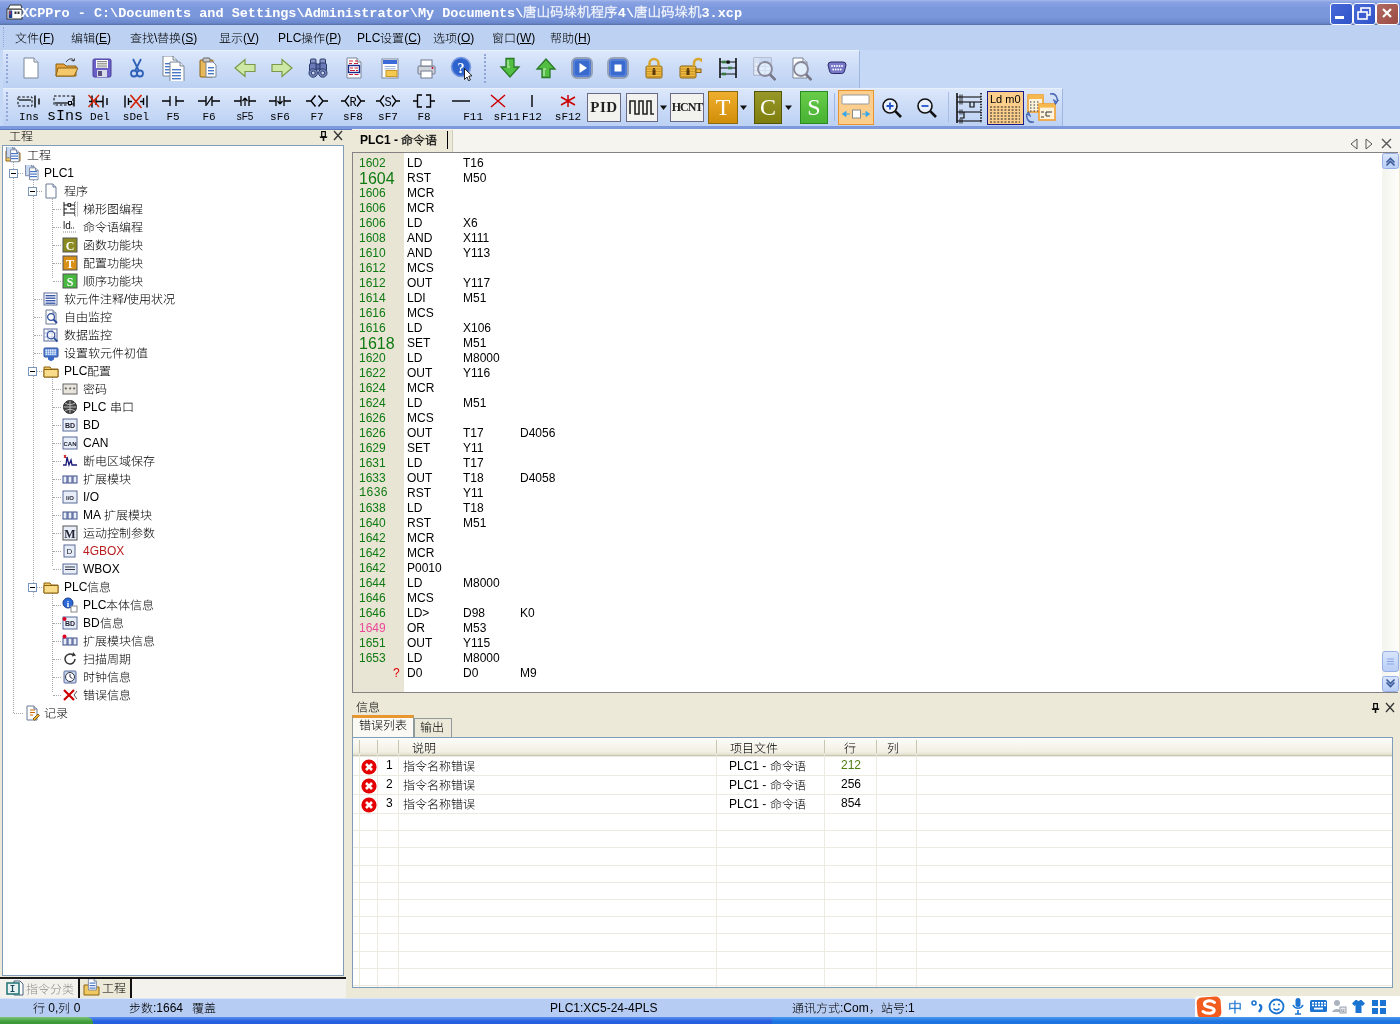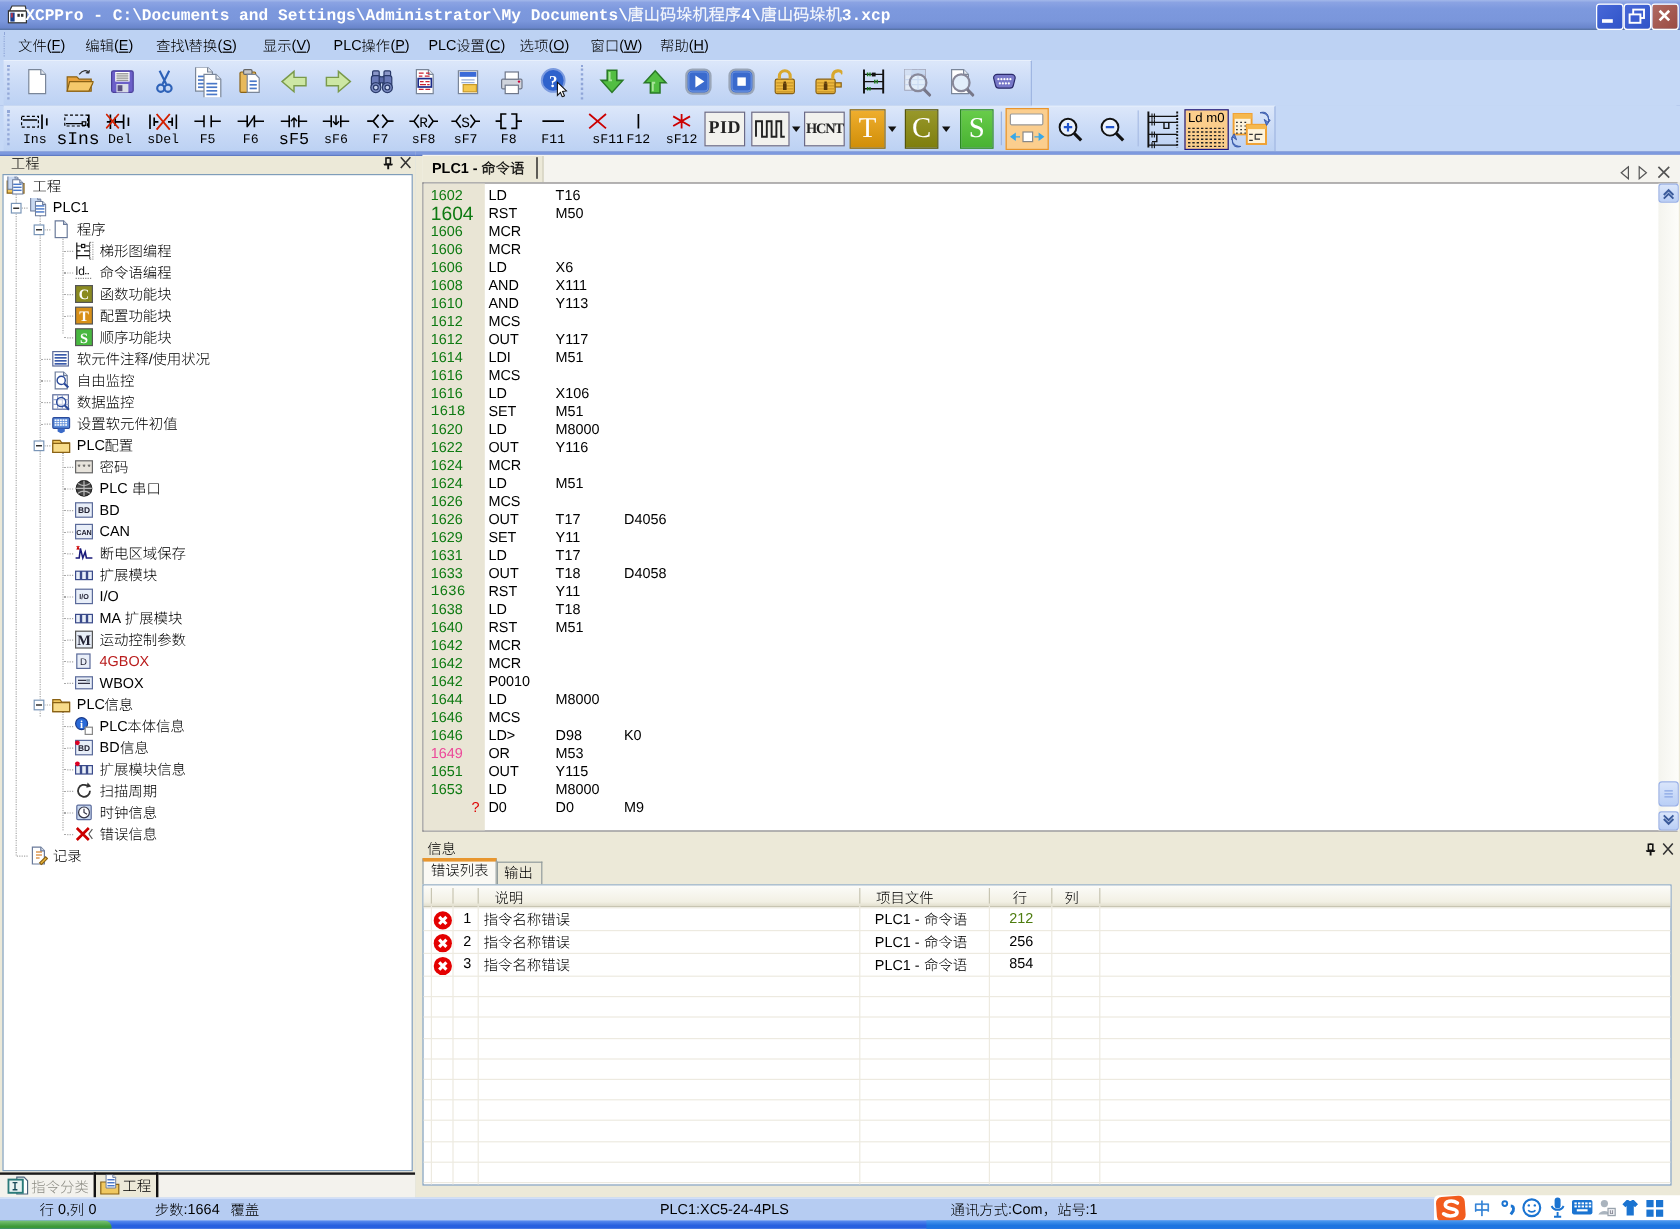--- a/index.html
+++ b/index.html
@@ -423,21 +423,21 @@
 <div style="position:absolute;left:151px;top:111px;width:44px;text-align:center;font-size:11px;line-height:12px;color:#000;font-family:'Liberation Mono',monospace">F5</div>
 <svg style="position:absolute;left:197px;top:93px" width="24" height="16">
     <path d="M1 8 H9 M15 8 H23 M9 3 V13 M15 3 V13" stroke="#000" stroke-width="1.3" fill="none"></path>
     <path d="M9.5 12 L15 4" stroke="#000" stroke-width="1.2"></path>
   </svg>
 <div style="position:absolute;left:187px;top:111px;width:44px;text-align:center;font-size:11px;line-height:12px;color:#000;font-family:'Liberation Mono',monospace">F6</div>
 <svg style="position:absolute;left:233px;top:93px" width="24" height="16">
     <path d="M1 8 H8 M16 8 H23 M8 3 V13 M16 3 V13" stroke="#000" stroke-width="1.3"></path>
     <path d="M12 13 V5 M12 5 l-2.5 3 M12 5 l2.5 3" stroke="#000" stroke-width="1.2" fill="none"></path>
   </svg>
-<div style="position:absolute;left:223px;top:111px;width:44px;text-align:center;font-size:14px;line-height:12px;color:#000;font-family:Liberation Mono, monospace">sF5</div>
+<div style="position:absolute;left:223px;top:111px;width:44px;text-align:center;font-size:10px;line-height:12px;color:#000;font-family:Liberation Sans, sans-serif">sF5</div>
 <svg style="position:absolute;left:268px;top:93px" width="24" height="16">
     <path d="M1 8 H8 M16 8 H23 M8 3 V13 M16 3 V13" stroke="#000" stroke-width="1.3"></path>
     <path d="M12 3 V11 M12 11 l-2.5 -3 M12 11 l2.5 -3" stroke="#000" stroke-width="1.2" fill="none"></path>
   </svg>
 <div style="position:absolute;left:258px;top:111px;width:44px;text-align:center;font-size:11px;line-height:12px;color:#000;font-family:'Liberation Mono',monospace">sF6</div>
 <svg style="position:absolute;left:305px;top:93px" width="24" height="16">
     <path d="M1 8 H6 M18 8 H23 M10.5 2.5 L6 8 L10.5 13.5 M13.5 2.5 L18 8 L13.5 13.5" stroke="#000" stroke-width="1.4" fill="none"></path>
   </svg>
 <div style="position:absolute;left:295px;top:111px;width:44px;text-align:center;font-size:11px;line-height:12px;color:#000;font-family:'Liberation Mono',monospace">F7</div>
 <svg style="position:absolute;left:341px;top:93px" width="24" height="16">
@@ -450,21 +450,21 @@
     <text x="12" y="12.5" text-anchor="middle" font-size="12" font-family="Liberation Mono" fill="#000">S</text>
   </svg>
 <div style="position:absolute;left:366px;top:111px;width:44px;text-align:center;font-size:11px;line-height:12px;color:#000;font-family:'Liberation Mono',monospace">sF7</div>
 <svg style="position:absolute;left:412px;top:93px" width="24" height="16">
     <path d="M1 8 H5 M19 8 H23 M10 2 H5.5 V14 H10 M14 2 H18.5 V14 H14" stroke="#000" stroke-width="1.4" fill="none"></path>
   </svg>
 <div style="position:absolute;left:402px;top:111px;width:44px;text-align:center;font-size:11px;line-height:12px;color:#000;font-family:'Liberation Mono',monospace">F8</div>
 <svg style="position:absolute;left:449px;top:93px" width="24" height="16">
     <path d="M3 8 H21" stroke="#000" stroke-width="1.4"></path>
   </svg>
-<div style="position:absolute;left:439px;top:111px;width:44px;text-align:center;font-size:11px;line-height:12px;color:#000;font-family:'Liberation Mono',monospace">F11</div>
+<div style="position:absolute;left:439px;top:111px;width:44px;text-align:right;font-size:11px;line-height:12px;color:#000;font-family:'Liberation Mono',monospace">F11</div>
 <svg style="position:absolute;left:486px;top:93px" width="24" height="16">
     <path d="M5 2 L19 14 M19 2 L5 14" stroke="#C00" stroke-width="1.5"></path>
   </svg>
 <div style="position:absolute;left:476px;top:111px;width:44px;text-align:right;font-size:11px;line-height:12px;color:#000;font-family:'Liberation Mono',monospace">sF11</div>
 <svg style="position:absolute;left:520px;top:93px" width="24" height="16">
     <path d="M12 2 V14" stroke="#000" stroke-width="1.4"></path>
   </svg>
 <div style="position:absolute;left:510px;top:111px;width:44px;text-align:center;font-size:11px;line-height:12px;color:#000;font-family:'Liberation Mono',monospace">F12</div>
 <svg style="position:absolute;left:556px;top:93px" width="24" height="16">
     <path d="M12 2 V14 M5 4 L19 12 M19 4 L5 12" stroke="#C00" stroke-width="1.5"></path>
@@ -1101,21 +1101,21 @@
 <div style="font-family:'Liberation Sans';font-size:12px;line-height:15px;position:absolute;white-space:pre;left:407px;top:276px;color:#000">OUT</div>
 <div style="font-family:'Liberation Sans';font-size:12px;line-height:15px;position:absolute;white-space:pre;left:463px;top:276px;color:#000">Y117</div>
 <div style="font-family:'Liberation Sans';font-size:12px;line-height:15px;position:absolute;white-space:pre;left:359px;top:291px;color:#0E7A12">1614</div>
 <div style="font-family:'Liberation Sans';font-size:12px;line-height:15px;position:absolute;white-space:pre;left:407px;top:291px;color:#000">LDI</div>
 <div style="font-family:'Liberation Sans';font-size:12px;line-height:15px;position:absolute;white-space:pre;left:463px;top:291px;color:#000">M51</div>
 <div style="font-family:'Liberation Sans';font-size:12px;line-height:15px;position:absolute;white-space:pre;left:359px;top:306px;color:#0E7A12">1616</div>
 <div style="font-family:'Liberation Sans';font-size:12px;line-height:15px;position:absolute;white-space:pre;left:407px;top:306px;color:#000">MCS</div>
 <div style="font-family:'Liberation Sans';font-size:12px;line-height:15px;position:absolute;white-space:pre;left:359px;top:321px;color:#0E7A12">1616</div>
 <div style="font-family:'Liberation Sans';font-size:12px;line-height:15px;position:absolute;white-space:pre;left:407px;top:321px;color:#000">LD</div>
 <div style="font-family:'Liberation Sans';font-size:12px;line-height:15px;position:absolute;white-space:pre;left:463px;top:321px;color:#000">X106</div>
-<div style="font-family:Liberation Mono, monospace;font-size:12px;line-height:15px;position:absolute;white-space:pre;left:359px;top:336px;color:#0E7A12">1618</div>
+<div style="font-family:Liberation Sans, sans-serif;font-size:16px;line-height:15px;position:absolute;white-space:pre;left:359px;top:336px;color:#0E7A12">1618</div>
 <div style="font-family:'Liberation Sans';font-size:12px;line-height:15px;position:absolute;white-space:pre;left:407px;top:336px;color:#000">SET</div>
 <div style="font-family:'Liberation Sans';font-size:12px;line-height:15px;position:absolute;white-space:pre;left:463px;top:336px;color:#000">M51</div>
 <div style="font-family:'Liberation Sans';font-size:12px;line-height:15px;position:absolute;white-space:pre;left:359px;top:351px;color:#0E7A12">1620</div>
 <div style="font-family:'Liberation Sans';font-size:12px;line-height:15px;position:absolute;white-space:pre;left:407px;top:351px;color:#000">LD</div>
 <div style="font-family:'Liberation Sans';font-size:12px;line-height:15px;position:absolute;white-space:pre;left:463px;top:351px;color:#000">M8000</div>
 <div style="font-family:'Liberation Sans';font-size:12px;line-height:15px;position:absolute;white-space:pre;left:359px;top:366px;color:#0E7A12">1622</div>
 <div style="font-family:'Liberation Sans';font-size:12px;line-height:15px;position:absolute;white-space:pre;left:407px;top:366px;color:#000">OUT</div>
 <div style="font-family:'Liberation Sans';font-size:12px;line-height:15px;position:absolute;white-space:pre;left:463px;top:366px;color:#000">Y116</div>
 <div style="font-family:'Liberation Sans';font-size:12px;line-height:15px;position:absolute;white-space:pre;left:359px;top:381px;color:#0E7A12">1624</div>
 <div style="font-family:'Liberation Sans';font-size:12px;line-height:15px;position:absolute;white-space:pre;left:407px;top:381px;color:#000">MCR</div>

